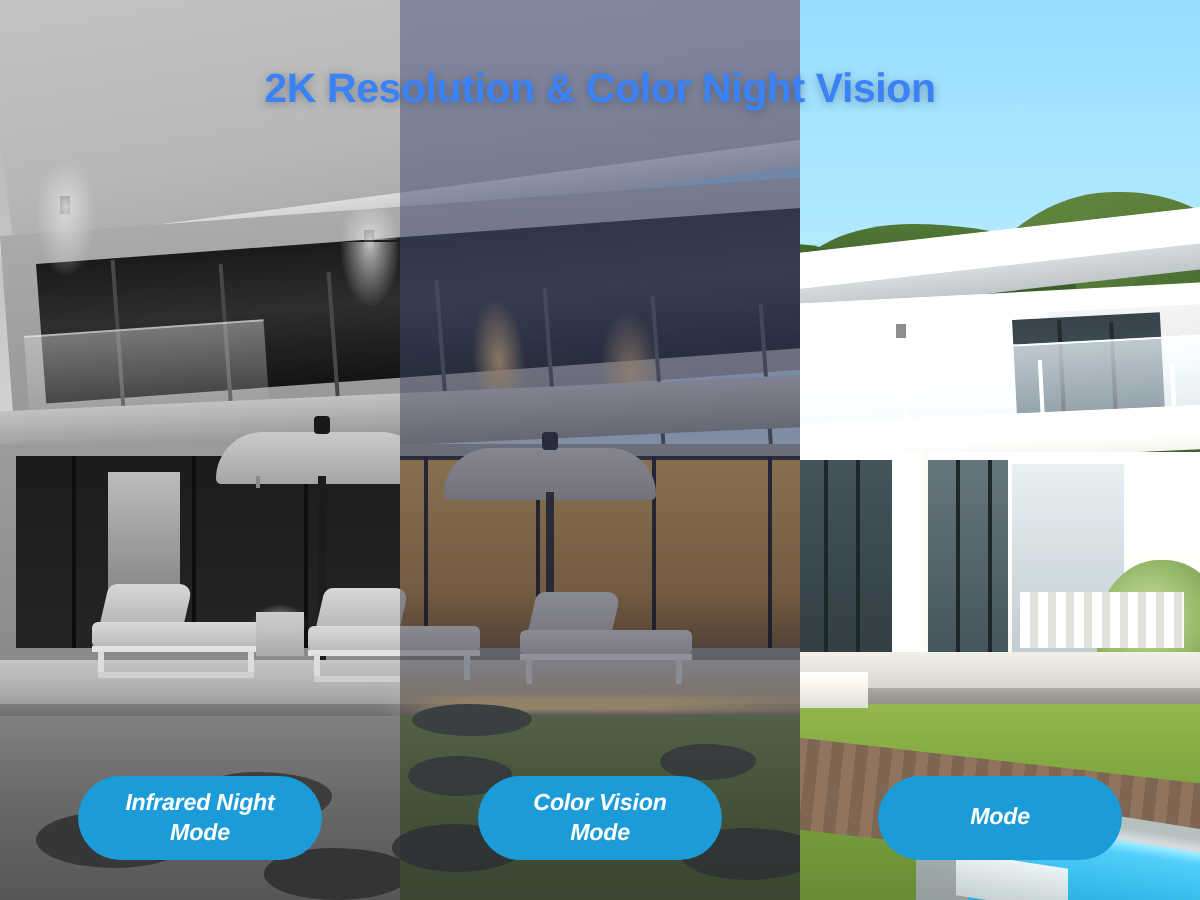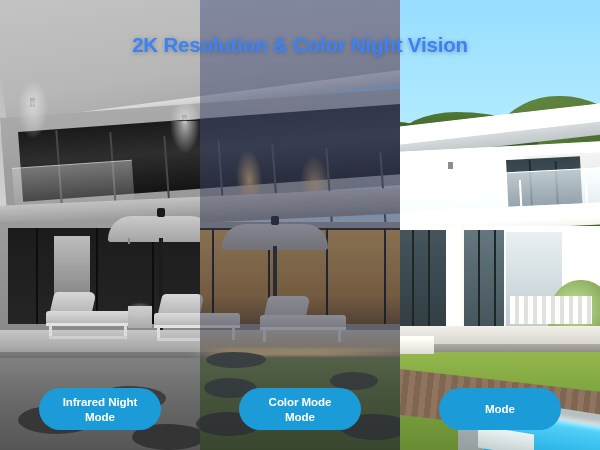--- a/index.html
+++ b/index.html
@@ -103,20 +103,21 @@
     letter-spacing:-0.2px;
     text-shadow:0 1px 5px rgba(40,50,70,.40);
     z-index:40;
     white-space:nowrap;
   }
 
   
   .badges{
     position:absolute;left:0;top:388px;width:600px;height:42px;
     z-index:40;
+    font-style:italic;
   }
   .badge{
     position:absolute;top:0;
     width:122px;height:42px;
     border-radius:21px;
     display:flex;align-items:center;justify-content:center;
     color:#ffffff;
     font-size:11.6px;
     font-weight:bold;
     line-height:1.32;
@@ -453,21 +454,21 @@
 
   <div class="badges">
     <div class="badge badge-1" style="background: rgb(27, 155, 216); color: rgb(255, 255, 255);">
       <div>
         <span>Infrared Night</span>
         <span>Mode</span>
       </div>
     </div>
     <div class="badge badge-2" style="background: rgb(27, 155, 216); color: rgb(255, 255, 255);">
       <div>
-        <span>Color Mode</span>
+        <span>Color Vision</span>
         <span>Mode</span>
       </div>
     </div>
     <div class="badge badge-3" style="background: rgb(27, 155, 216); color: rgb(255, 255, 255);">
       <div>
         <span>Mode</span>
       </div>
     </div>
   </div>
 

